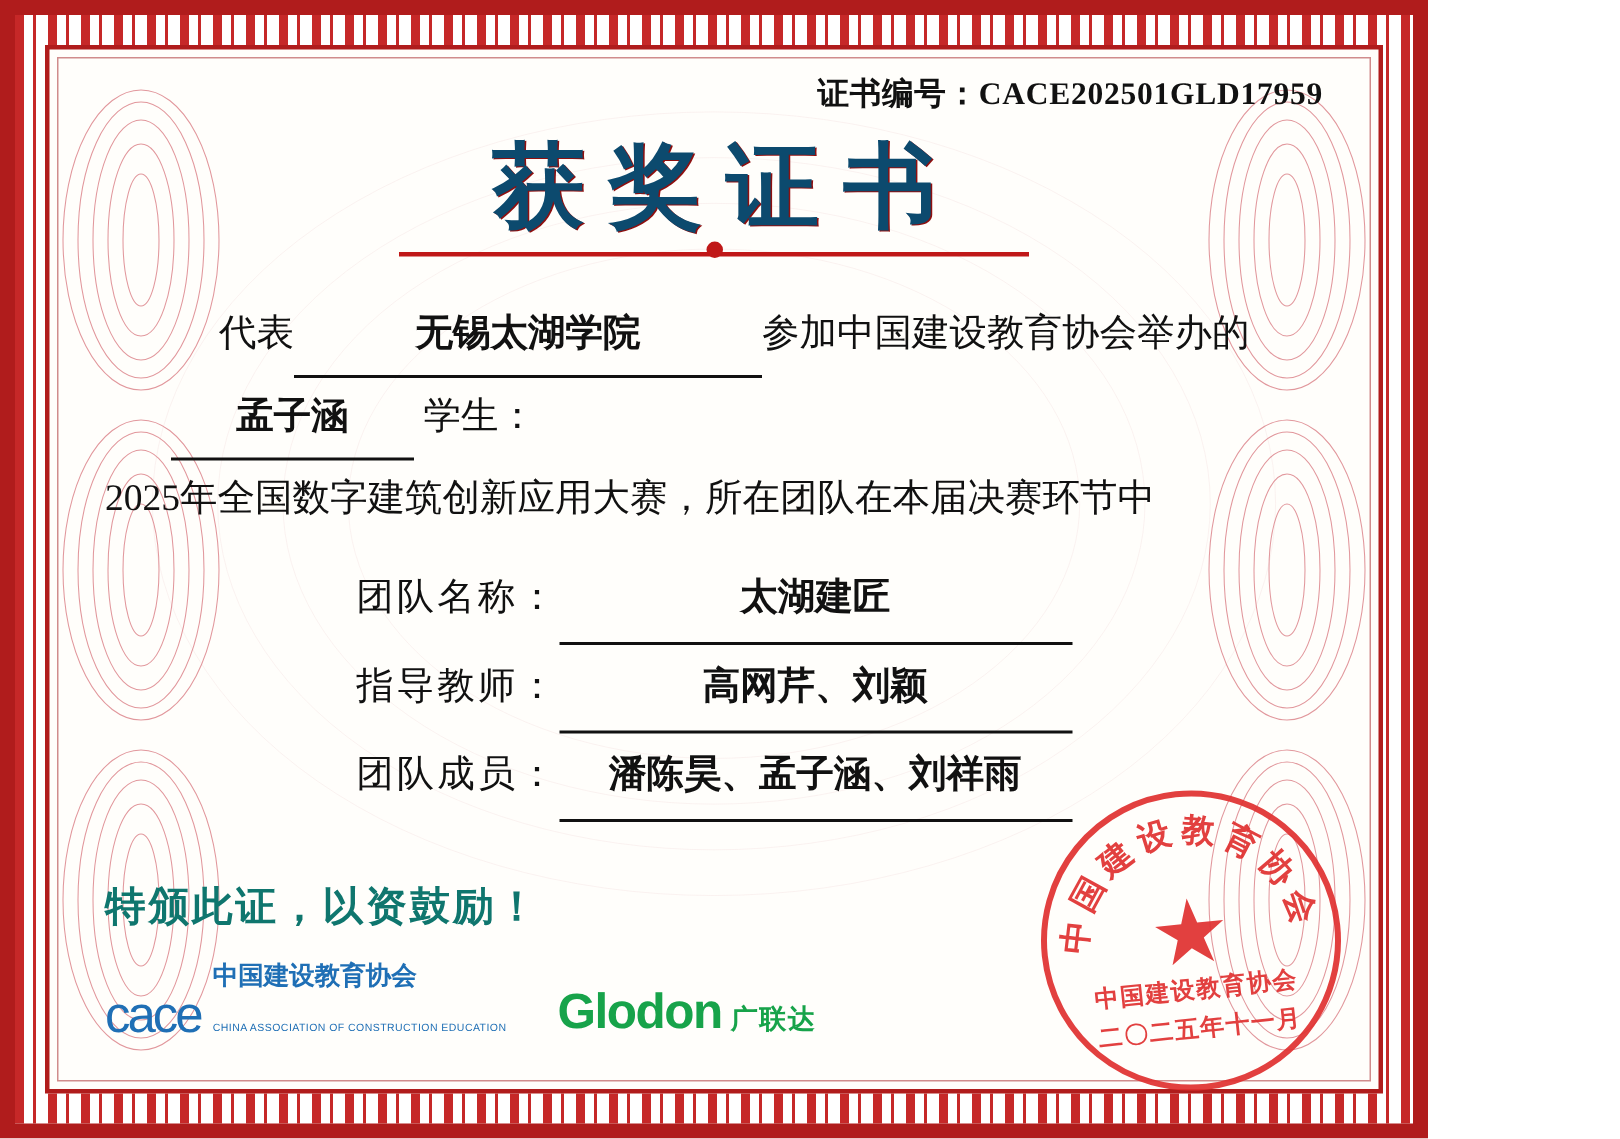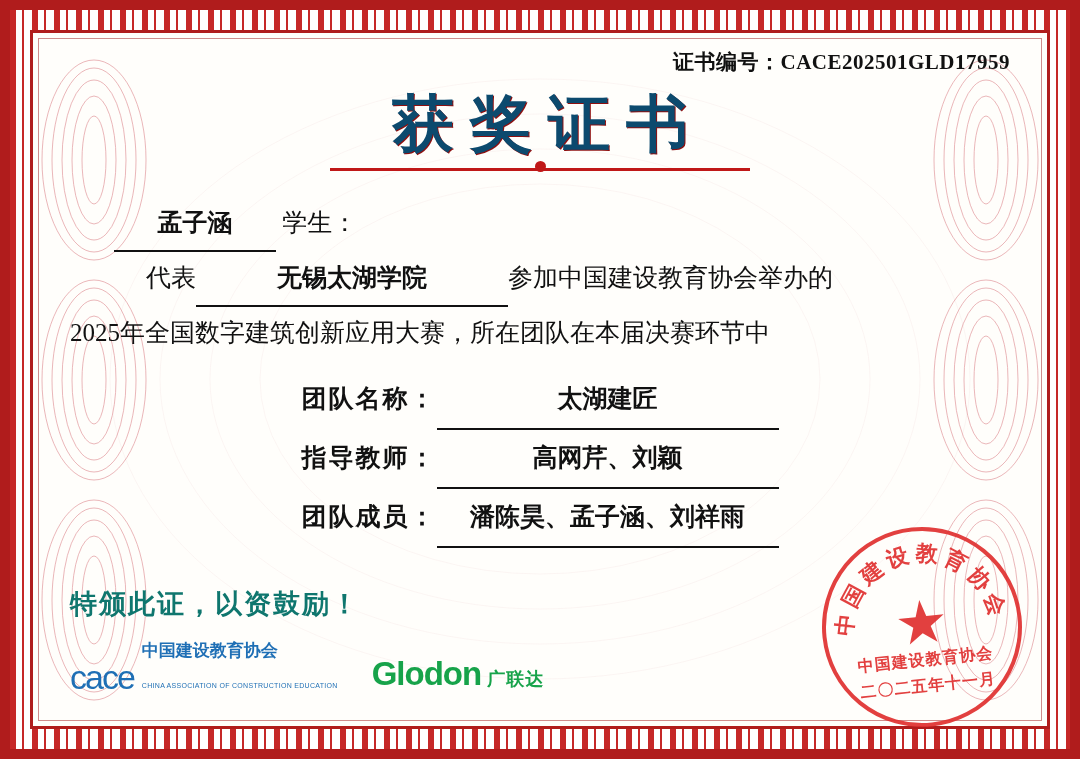--- a/index.html
+++ b/index.html
@@ -10,21 +10,21 @@
   body {
     width: 1080px;
     height: 759px;
     overflow: hidden;
     font-family: "Liberation Serif", "DejaVu Serif", serif;
   }
 
   
   .certificate {
     position: relative;
-    width: 1080px;
+    width: 952px;
     height: 759px;
     background: #fdfbf7;
     box-sizing: border-box;
   }
 
   
   .border-outer {
     position: absolute;
     inset: 0;
     box-sizing: border-box;
@@ -154,21 +154,21 @@
 
   .kv-block {
     margin-top: 12px;
     font-size: 25px;
     line-height: 56px;
   }
   .kv-row {
     text-align: center;
   }
   .kv-label {
-    font-weight: 700;
+    font-weight: 400;
     letter-spacing: 2px;
     margin-top: 16px;
   }
   .kv-fill { width: 330px; }
 
   .closing {
     margin-top: 30px;
     font-size: 27px;
     font-weight: 700;
     letter-spacing: 2px;
@@ -328,27 +328,27 @@
       <span>证书编号：</span><span>CACE202501GLD17959</span>
     </div>
 
     <div class="title-wrap">
       <div class="main-title">获奖证书</div>
       <div class="title-rule"></div>
     </div>
 
     <div class="body-text">
 
+      <div class="line l2">
+        <span>代表</span><span class="fill school-fill">无锡太湖学院</span><span>参加中国建设教育协会举办的</span>
+      </div>
+
       <div class="line l1">
         <span class="fill name-fill">孟子涵</span>
         <span>学生：</span>
-      </div>
-
-      <div class="line l2">
-        <span>代表</span><span class="fill school-fill">无锡太湖学院</span><span>参加中国建设教育协会举办的</span>
       </div>
 
       <div class="line l3">2025年全国数字建筑创新应用大赛，所在团队在本届决赛环节中</div>
 
 
       <div class="kv-block">
         <div class="kv-row">
           <span class="kv-label">团队名称：</span><span class="fill kv-fill">太湖建匠</span>
         </div>
         <div class="kv-row">

